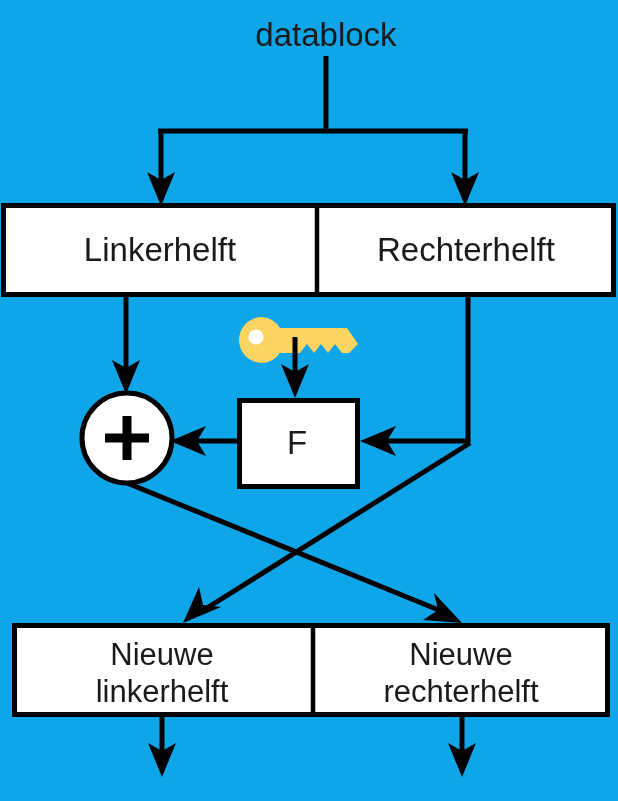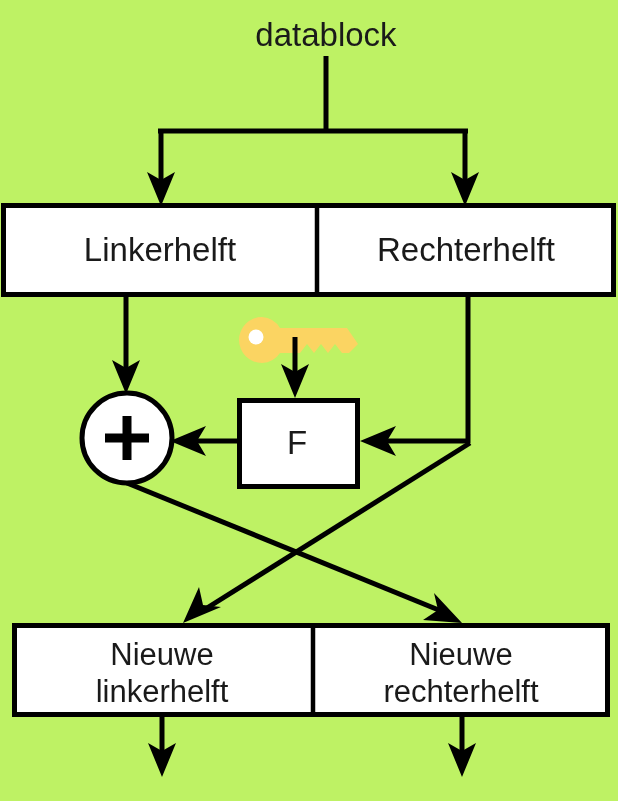--- a/index.html
+++ b/index.html
@@ -11,21 +11,21 @@
   body {
     width: 618px;
     height: 801px;
     overflow: hidden;
     font-family: "Liberation Sans", sans-serif;
   }
   #diagram-root {
     position: relative;
     width: 618px;
     height: 801px;
-    background: #bef264;
+    background: #0ea5e9;
   }
   svg#feistel-svg {
     display: block;
     width: 618px;
     height: 801px;
   }
   .wire {
     stroke: #000000;
     stroke-width: 5;
     fill: none;

